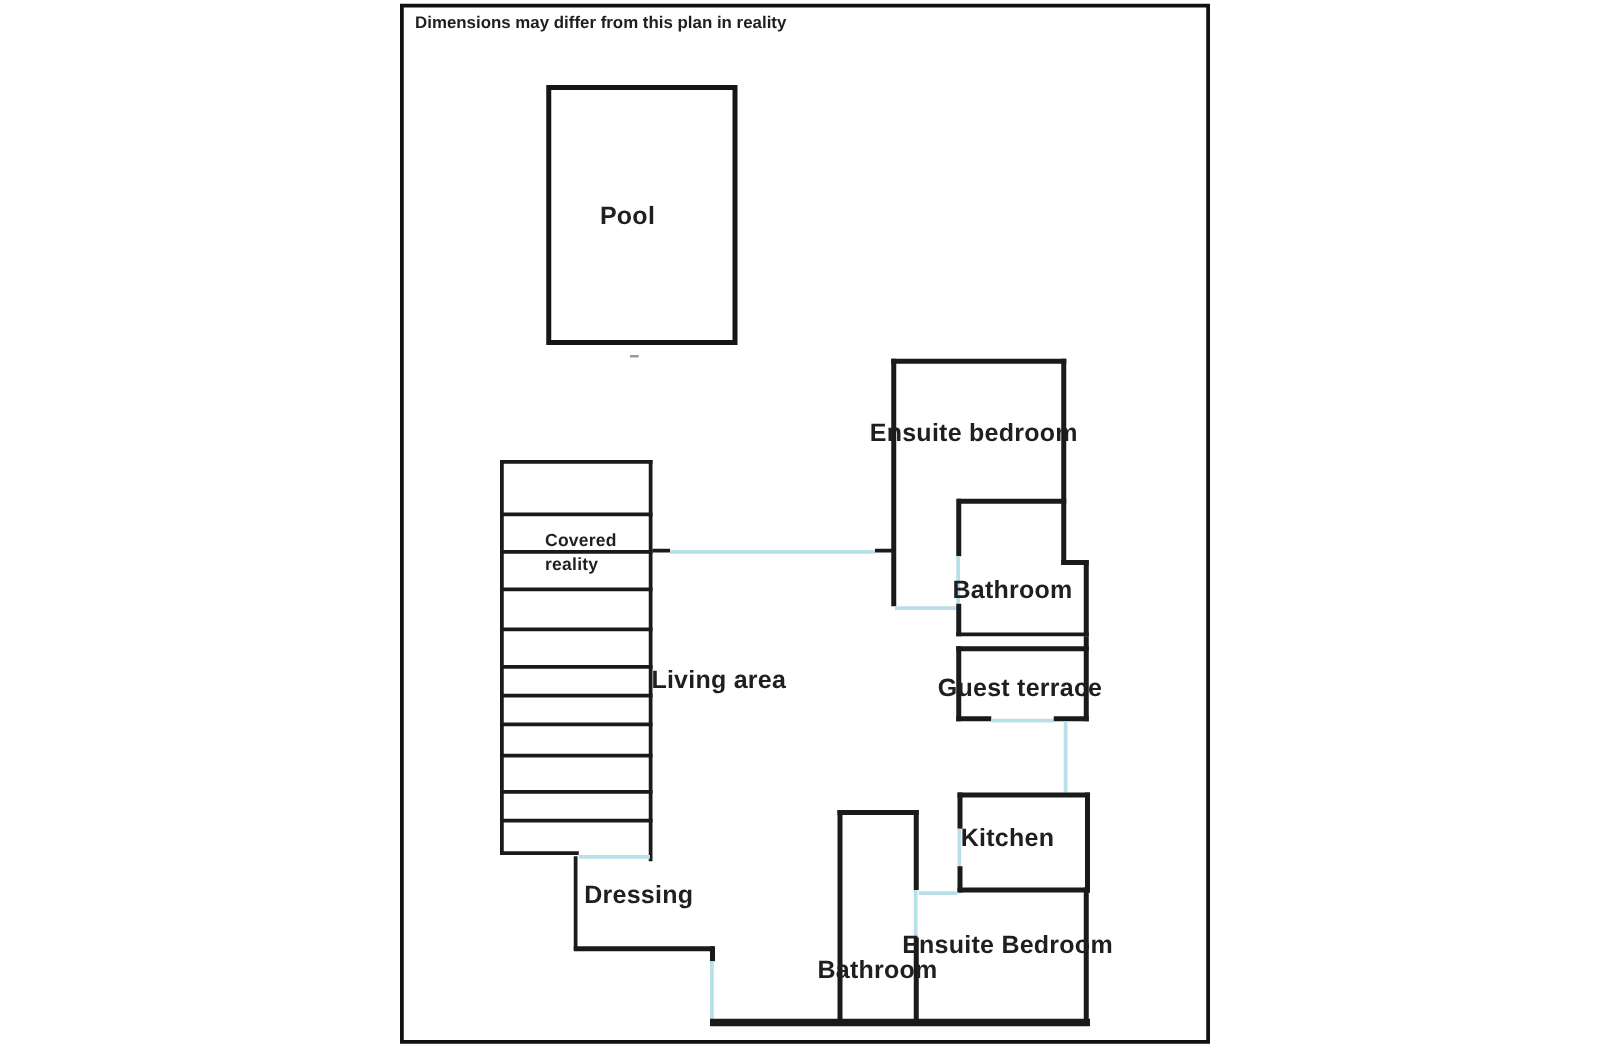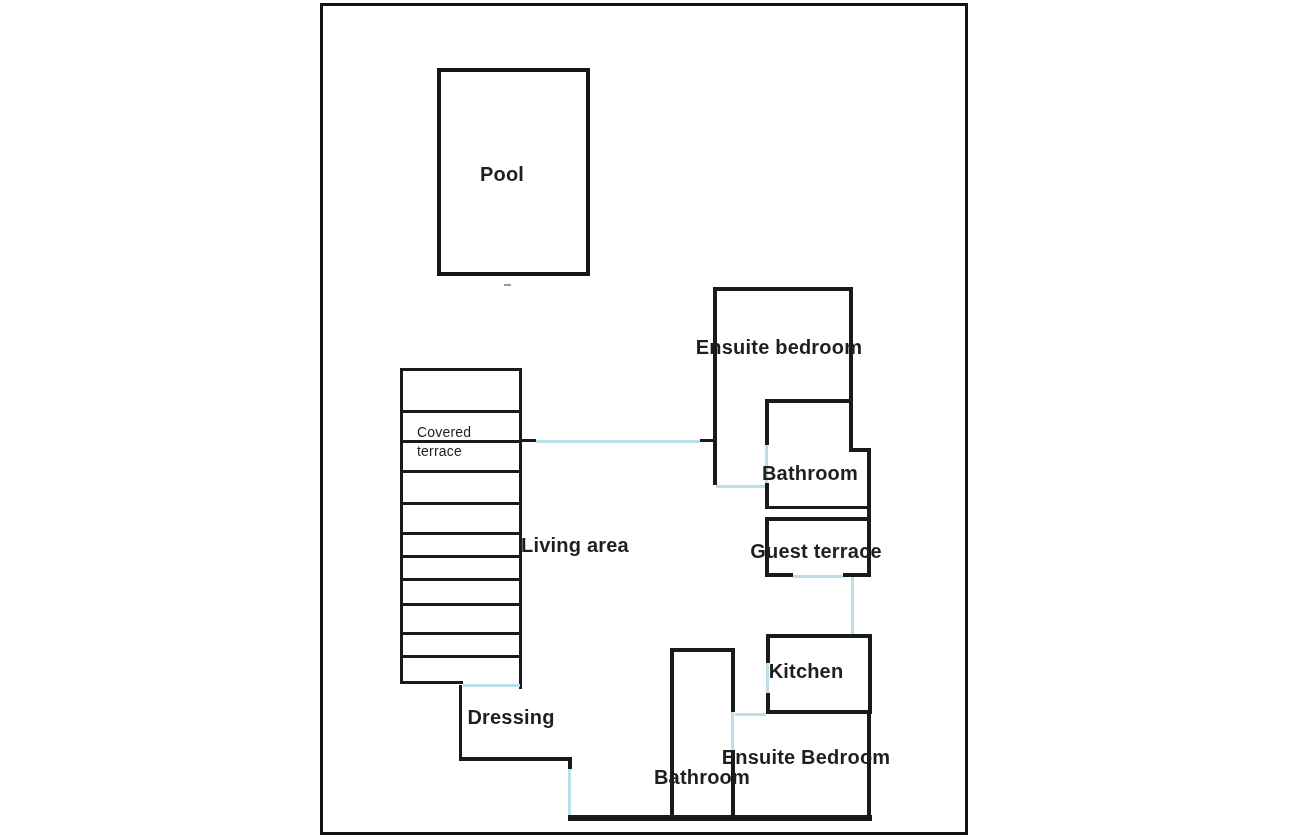--- a/index.html
+++ b/index.html
@@ -5,30 +5,31 @@
   html,body{margin:0;padding:0;background:#ffffff;}
   #stage{position:relative;width:1290px;height:840px;background:#ffffff;overflow:hidden;
          font-family:"Liberation Sans", sans-serif;color:#1f1f1f;}
   #frame{position:absolute;left:320px;top:3px;width:642px;height:826px;border:3px solid #111;background:#fff;}
   .w{position:absolute;background:#1a1a1a;}   
   .d{position:absolute;background:#b9dfe8;}   
   .g{position:absolute;background:#9a9a9a;}   
   .box{position:absolute;border:4px solid #161616;}
   .lbl{position:absolute;font-size:20px;font-weight:600;white-space:nowrap;
        transform:translate(-50%,-50%);letter-spacing:.2px;}
-  .lbl-left{position:absolute;font-size:14px;font-weight:400;white-space:nowrap;
-       transform:translate(0,-50%);letter-spacing:.2px;}
+  .lbl-left{position:absolute;font-size:14px;font-weight:700;white-space:nowrap;
+       transform:translate(0,-50%);letter-spacing:.2px;margin-left:19px;}
   #disclaimer{position:absolute;left:332px;top:10px;font-size:13.5px;font-weight:700;}
 </style>
 </head>
 <body>
 
 <div id="stage">
   <div id="frame"></div>
 
+  <div id="disclaimer">Dimensions may differ from this plan in reality</div>
 
   <div class="box" style="left:437px;top:68px;width:145px;height:200px;"></div>
   <div class="g" style="left:504px;top:284px;width:7px;height:2px;"></div>
   <div class="lbl" style="left:502px;top:174px;">Pool</div>
 
   <div class="w" style="left:400px;top:368px;width:122px;height:3px;"></div>
   <div class="w" style="left:400px;top:368px;width:3px;height:315px;"></div>
   <div class="w" style="left:519px;top:368px;width:3px;height:321px;"></div>
   <div class="w" style="left:400px;top:410px;width:122px;height:3px;"></div>
   <div class="w" style="left:400px;top:440px;width:122px;height:3px;"></div>
@@ -36,21 +37,21 @@
   <div class="w" style="left:400px;top:502px;width:122px;height:3px;"></div>
   <div class="w" style="left:400px;top:532px;width:122px;height:3px;"></div>
   <div class="w" style="left:400px;top:555px;width:122px;height:3px;"></div>
   <div class="w" style="left:400px;top:578px;width:122px;height:3px;"></div>
   <div class="w" style="left:400px;top:603px;width:122px;height:3px;"></div>
   <div class="w" style="left:400px;top:632px;width:122px;height:3px;"></div>
   <div class="w" style="left:400px;top:655px;width:122px;height:3px;"></div>
   <div class="w" style="left:400px;top:681px;width:63px;height:3px;"></div>
   <div class="d" style="left:463px;top:684px;width:57px;height:3px;"></div>
   <div class="lbl-left" style="left:417px;top:432px;">Covered</div>
-  <div class="lbl-left" style="left:417px;top:451px;">terrace</div>
+  <div class="lbl-left" style="left:417px;top:451px;">reality</div>
 
   <div class="w" style="left:522px;top:439px;width:14px;height:3px;"></div>
   <div class="d" style="left:536px;top:440px;width:164px;height:3px;"></div>
   <div class="w" style="left:700px;top:439px;width:15px;height:3px;"></div>
 
   <div class="w" style="left:713px;top:287px;width:140px;height:4px;"></div>
   <div class="w" style="left:713px;top:287px;width:4px;height:198px;"></div>
   <div class="w" style="left:849px;top:287px;width:4px;height:165px;"></div>
   <div class="d" style="left:716px;top:485px;width:50px;height:3px;"></div>
   <div class="lbl" style="left:779px;top:347px;">Ensuite bedroom</div>

